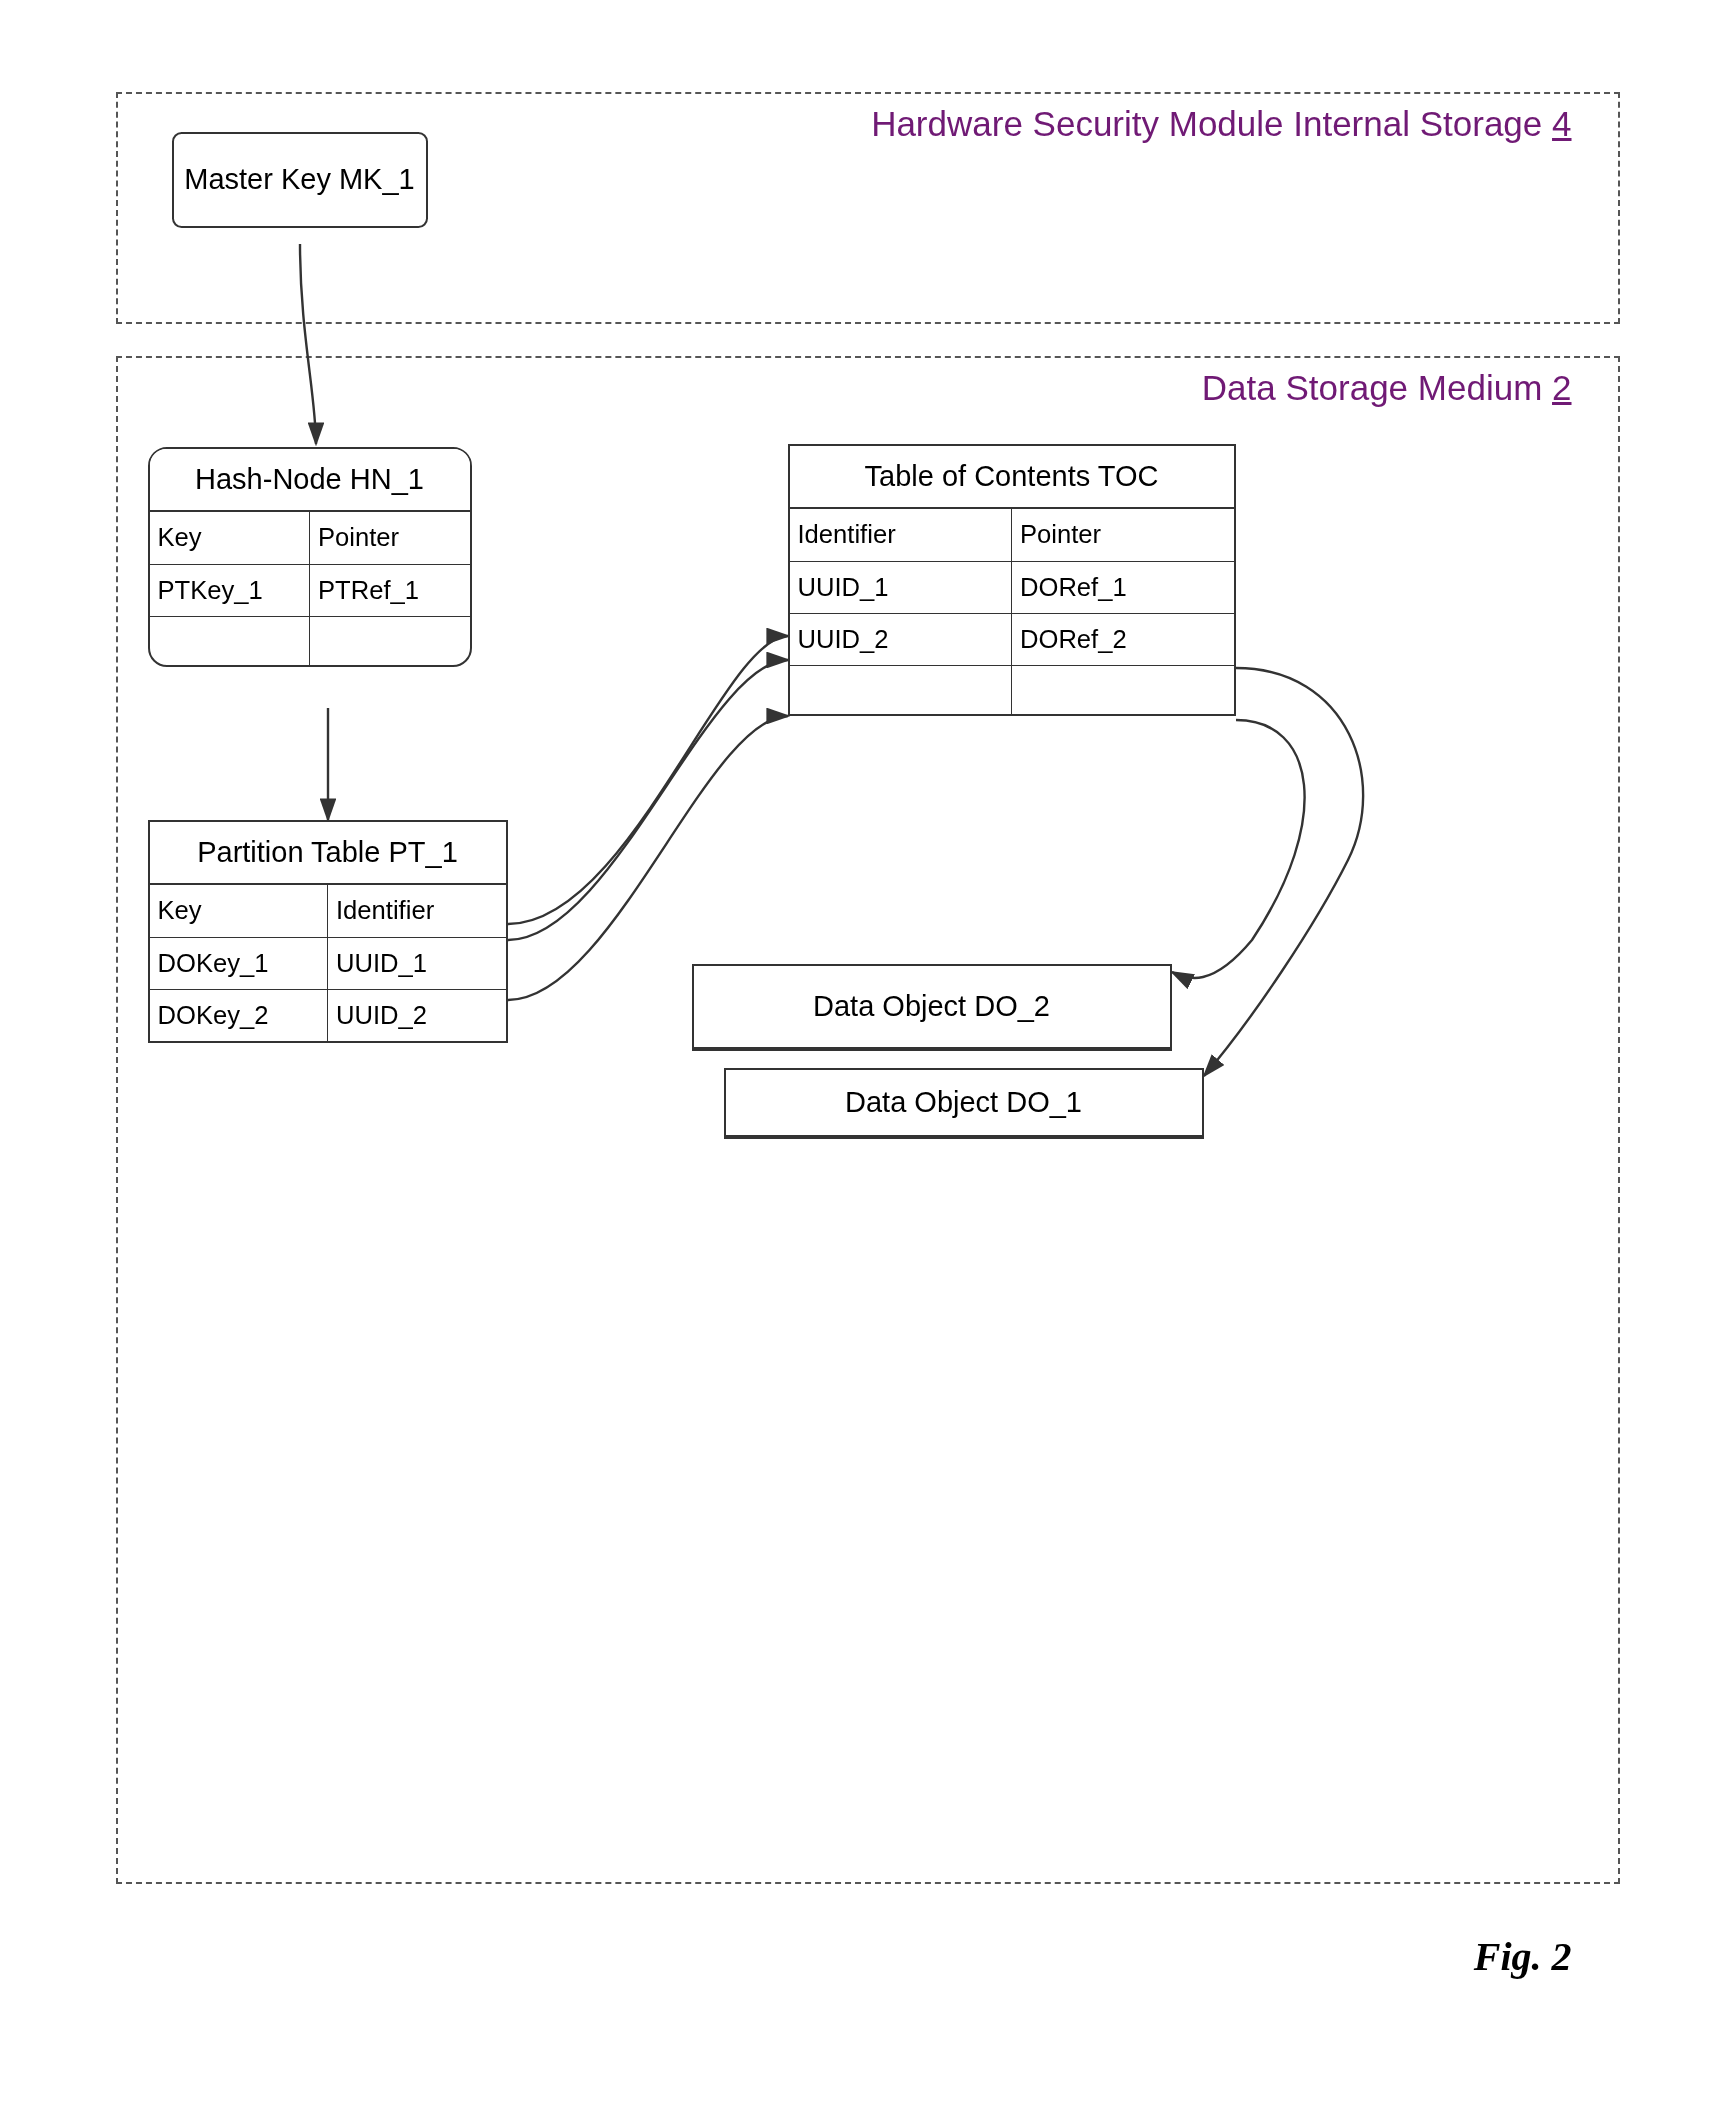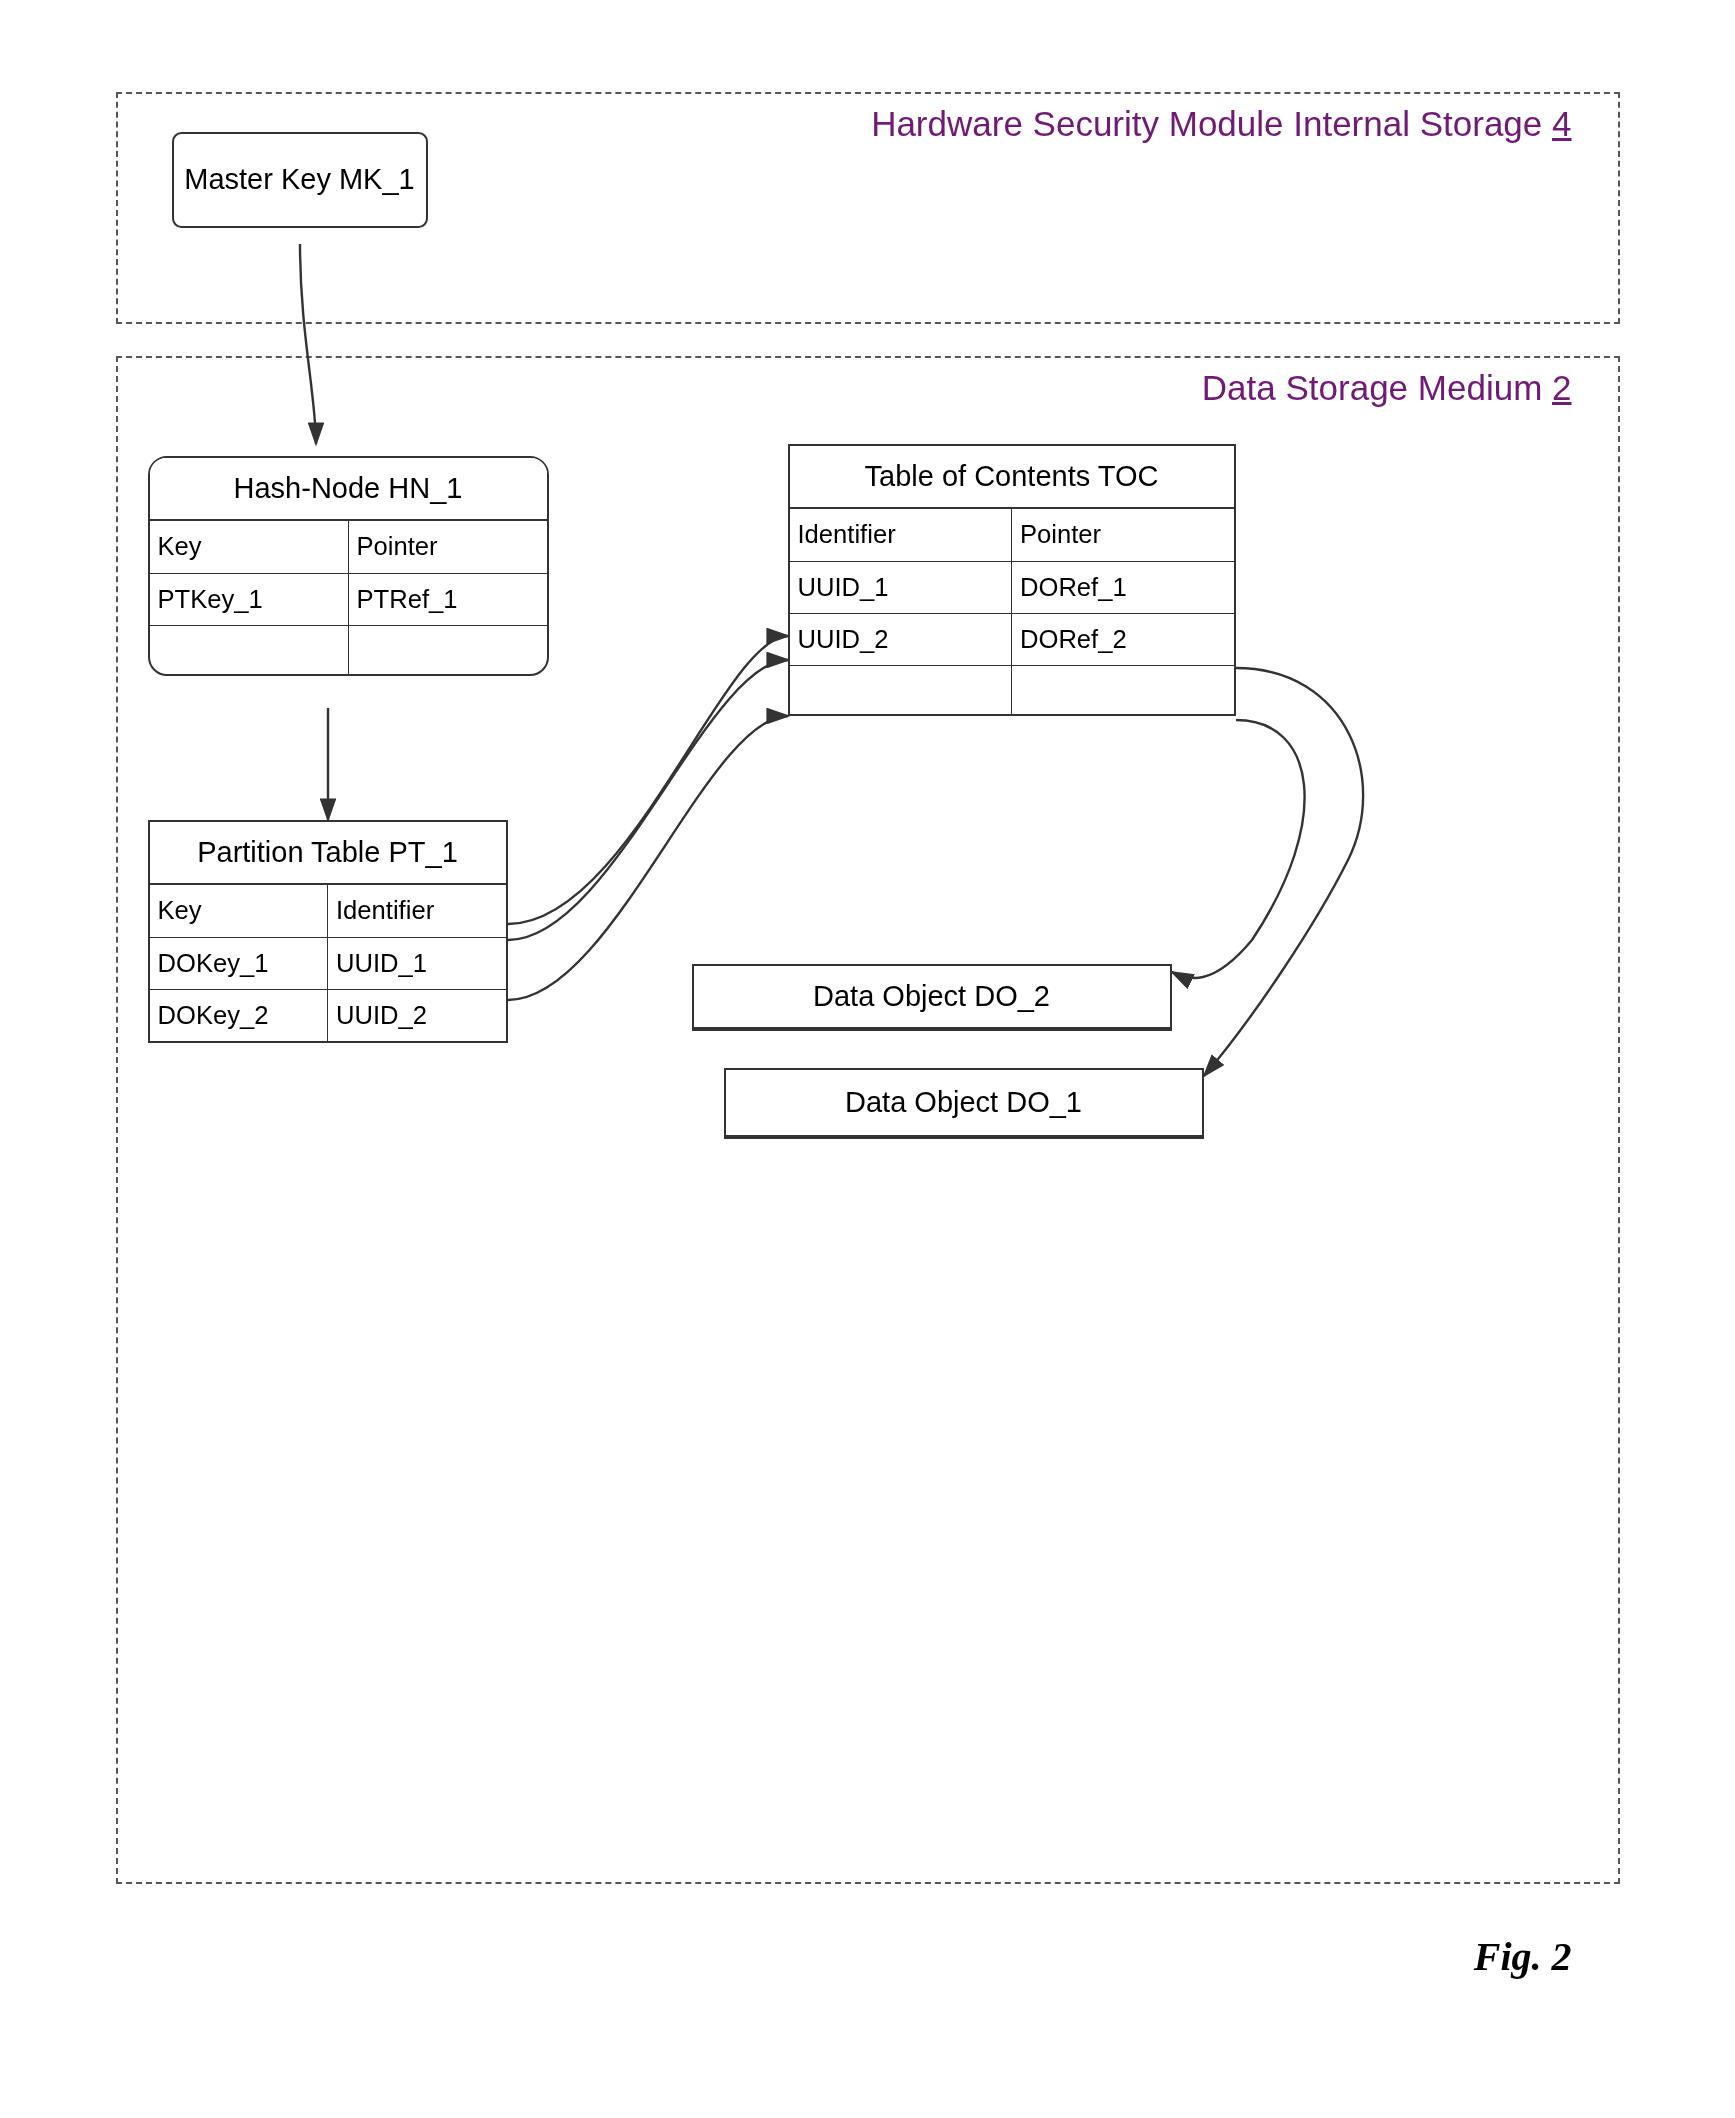--- a/index.html
+++ b/index.html
@@ -69,23 +69,23 @@
       height: 96px;
       border-radius: 9.6px;
       display: flex;
       align-items: center;
       justify-content: center;
       font-size: 29px;
     }
 
     
     .hash-node-wrapper {
-      top: 396px;
+      top: 387px;
       left: 80px;
-      width: 401px;
+      width: 324px;
     }
 
     
     .partition-table-wrapper {
       top: 760px;
       left: 80px;
       width: 360px;
     }
 
     
@@ -240,21 +240,21 @@
       <div class="table-cell">UUID_2</div>
       <div class="table-cell">DORef_2</div>
     </div>
     <div class="table-row" style="height:48px;">
       <div class="table-cell"></div>
       <div class="table-cell"></div>
     </div>
   </div>
 
   <div class="solid-box do2-wrapper">
-    <div class="table-title" style="padding: 14px; text-align: center;">Data Object DO_2</div>
+    <div class="table-title" style="padding: 24px; text-align: center;">Data Object DO_2</div>
   </div>
 
   <div class="solid-box do1-wrapper">
     <div class="table-title" style="padding: 16px;">Data Object DO_1</div>
   </div>
 
   <svg class="arrows-svg" xmlns="http://www.w3.org/2000/svg" viewBox="0 0 2000 2500" width="1600" height="2000">
     <defs>
       <marker id="arrowhead" markerWidth="10" markerHeight="7" refX="9" refY="3.5" orient="auto">
         <polygon points="0 0, 10 3.5, 0 7" fill="#333"></polygon>

